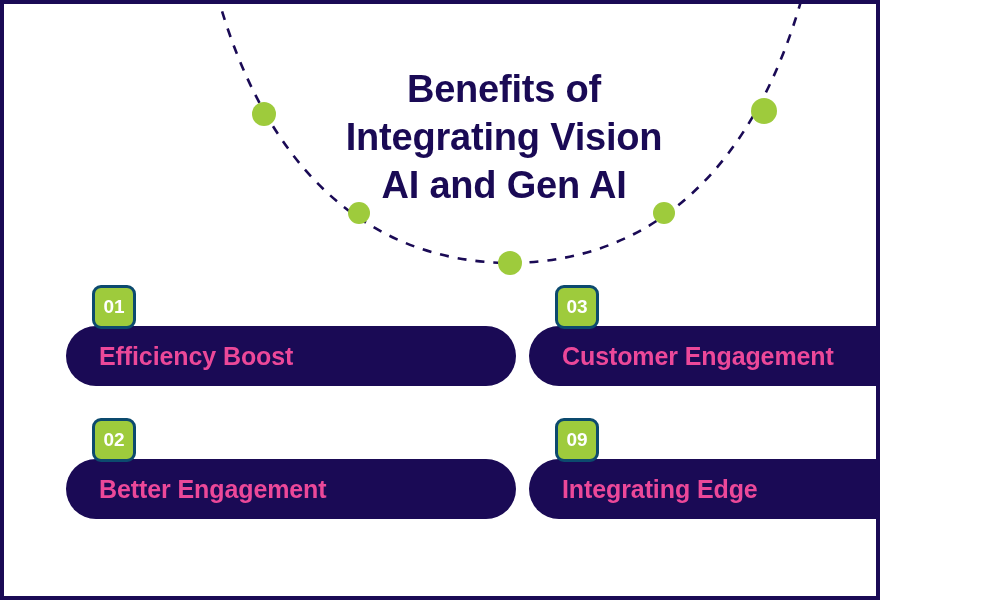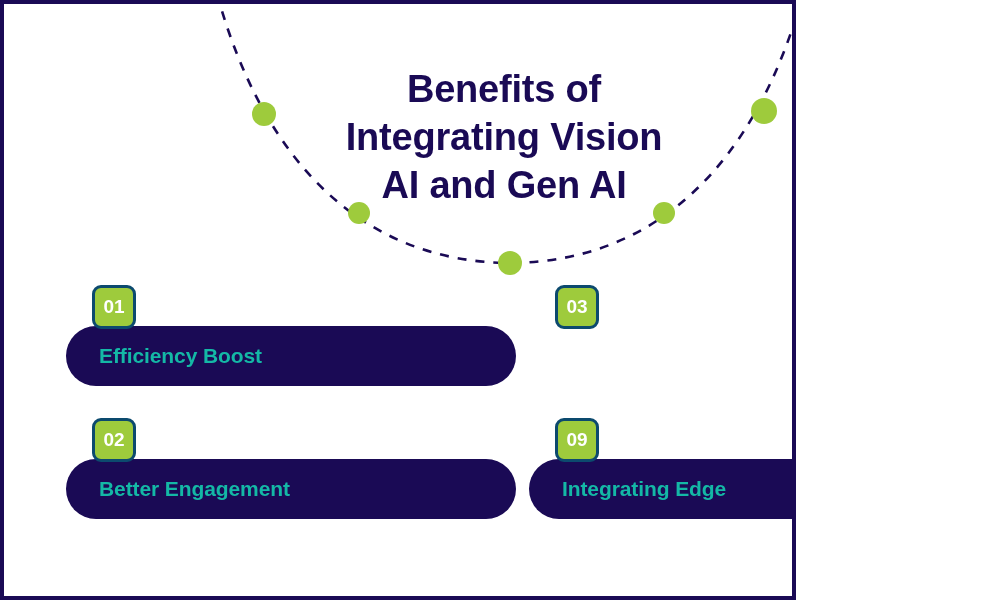--- a/index.html
+++ b/index.html
@@ -7,21 +7,21 @@
     margin: 0;
     padding: 0;
     background: #ffffff;
   }
   body {
     font-family: "Liberation Sans", sans-serif;
   }
 
   .canvas {
     position: relative;
-    width: 796px;
+    width: 880px;
     height: 600px;
     background: #ffffff;
     box-sizing: border-box;
     border: 4px solid #1a0a55;
     overflow: hidden;
   }
 
   
   .arc-layer {
     position: absolute;
@@ -99,22 +99,22 @@
     height: 60px;
     background: #1a0a55;
     border-radius: 30px;
     display: flex;
     align-items: center;
     box-sizing: border-box;
     padding-left: 33px;
     z-index: 1;
   }
   .item-label {
-    color: #14b8a6;
-    font-size: 21px;
+    color: #ec4899;
+    font-size: 25px;
     font-weight: bold;
     letter-spacing: -0.1px;
     white-space: nowrap;
   }
 </style>
 </head>
 <body>
 
 <div class="canvas">
 
@@ -140,20 +140,23 @@
 
       <div class="item">
         <div class="item-badge">01</div>
         <div class="item-bar">
           <span class="item-label">Efficiency Boost</span>
         </div>
       </div>
 
       <div class="item">
         <div class="item-badge">03</div>
+        <div class="item-bar">
+          <span class="item-label">Customer Engagement</span>
+        </div>
       </div>
 
     </div>
 
     <div class="items-row">
 
       <div class="item">
         <div class="item-badge">02</div>
         <div class="item-bar">
           <span class="item-label">Better Engagement</span>

